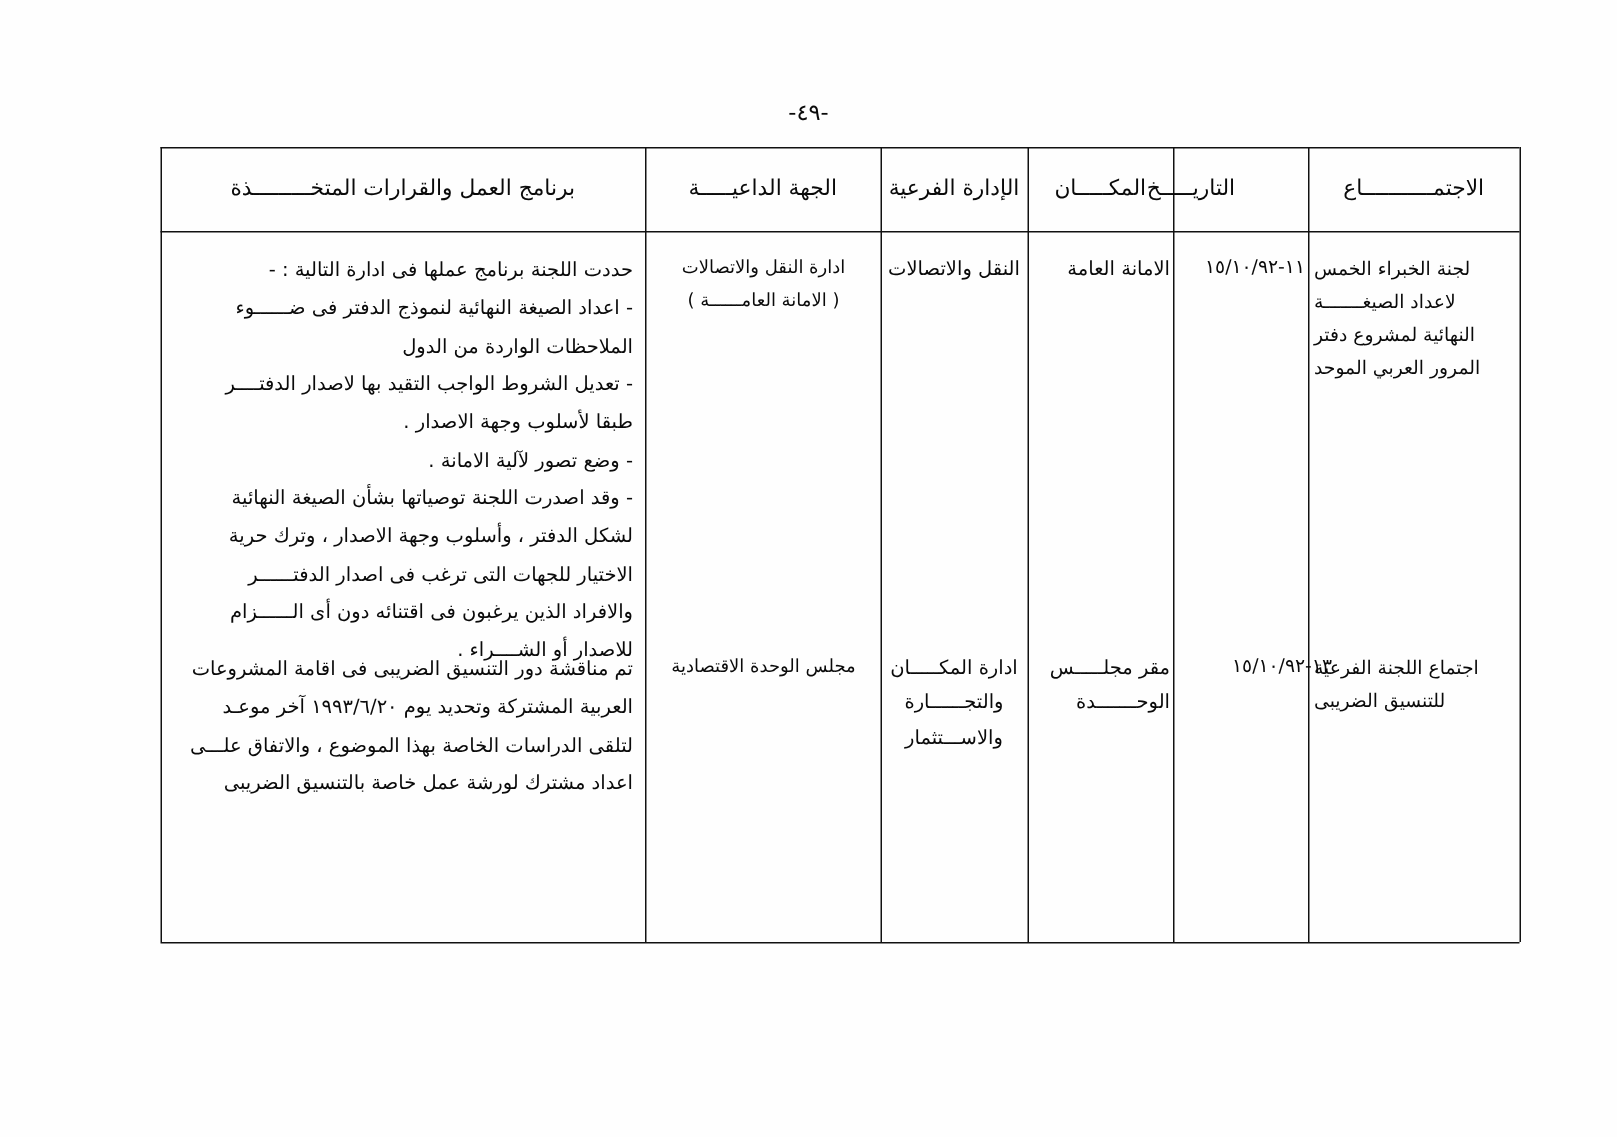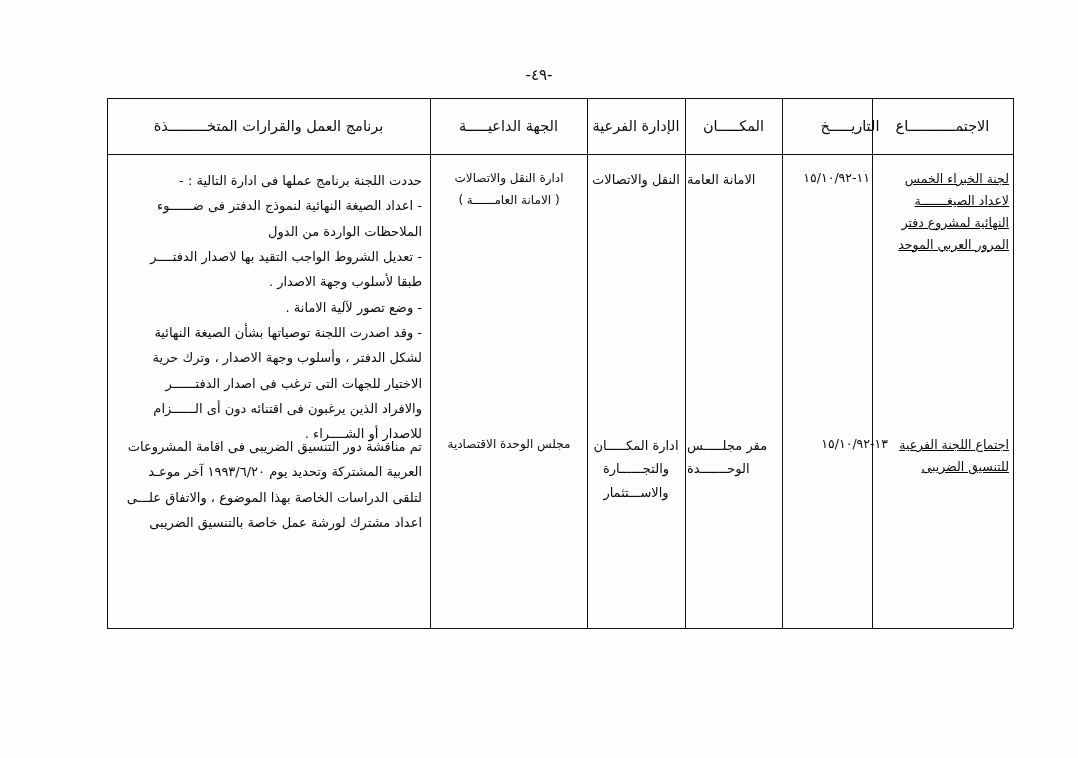--- a/index.html
+++ b/index.html
@@ -72,31 +72,30 @@
     font-size: 14.5px;
     letter-spacing: 0.5px;
     white-space: nowrap;
   }
   .cell {
     position: absolute;
     font-size: 13px;
     line-height: 1.55;
   }
   .c-meeting {
-    text-align: right;
+    text-align: left;
     font-size: 12.5px;
     line-height: 1.75;
-    text-decoration: underline;
   }
   .c-date {
     text-align: right;
     font-size: 12.5px;
   }
   .c-place {
-    text-align: left;
+    text-align: right;
     font-size: 13px;
     line-height: 1.8;
   }
   .c-dept {
     text-align: center;
     font-size: 13px;
     line-height: 1.8;
   }
   .c-side {
     text-align: center;
@@ -129,21 +128,21 @@
 
     <div class="vline" style="left:0px;"></div>
     <div class="vline" style="left:323px;"></div>
     <div class="vline" style="left:480px;"></div>
     <div class="vline" style="left:578px;"></div>
     <div class="vline" style="left:675px;"></div>
     <div class="vline" style="left:765px;"></div>
     <div class="vline" style="left:906px;"></div>
 
     <div class="hdr" style="left:765px; width:141px;">الاجتمـــــــــــاع</div>
-    <div class="hdr" style="left:698px; width:90px;text-align:center;">التاريـــــخ</div>
+    <div class="hdr" style="left:642px; width:90px;text-align:center;">التاريـــــخ</div>
     <div class="hdr" style="left:578px; width:97px;">المكـــــان</div>
     <div class="hdr" style="left:480px; width:98px;">الإدارة الفرعية</div>
     <div class="hdr" style="left:323px; width:157px;">الجهة الداعيـــــة</div>
     <div class="hdr" style="left:0px; width:323px;">برنامج العمل والقرارات المتخـــــــــذة</div>
 
     <div class="cell c-meeting" style="left:769px; top:70px; width:133px;">
       <span class="line">لجنة الخبراء الخمس</span>
       <span class="line">لاعداد الصيغـــــــة</span>
       <span class="line">النهائية لمشروع دفتر</span>
       <span class="line">المرور العربي الموحد</span>

